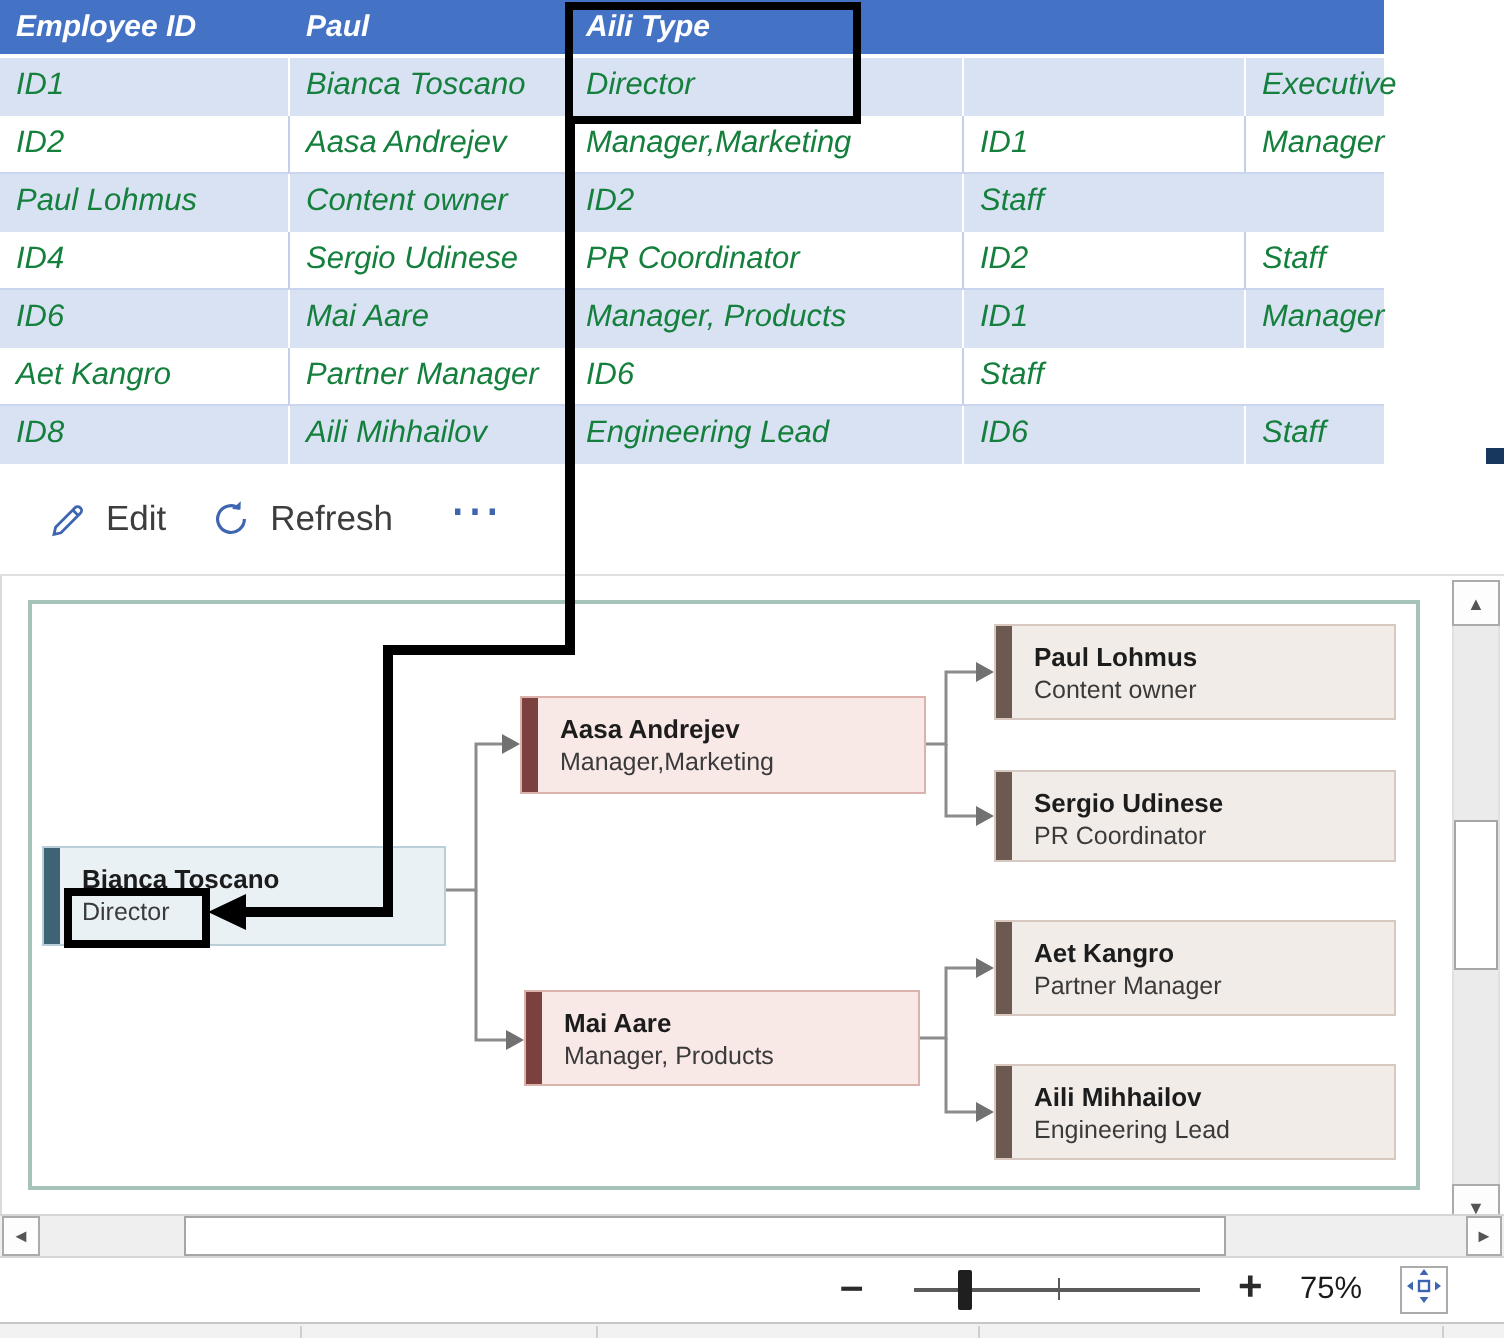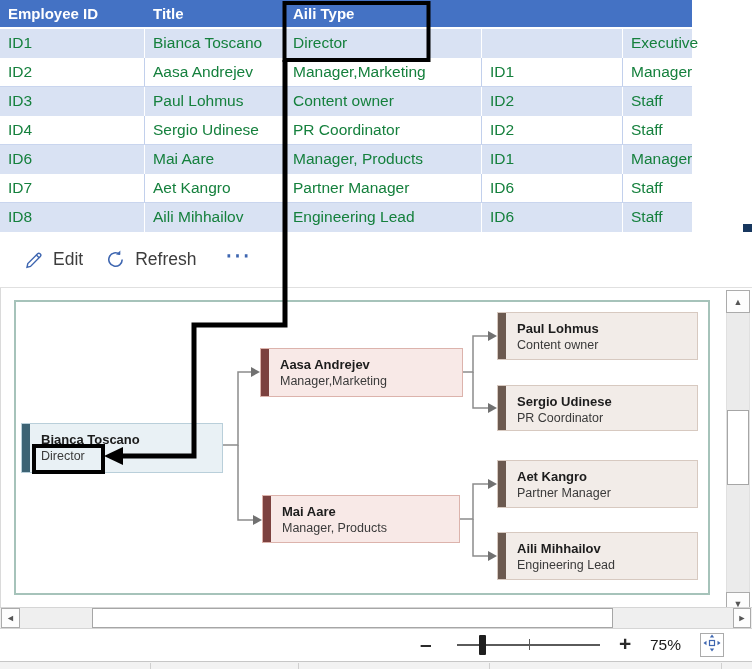--- a/index.html
+++ b/index.html
@@ -1,20 +1,20 @@
 <!DOCTYPE html>
 <html><head>
 <meta charset="utf-8">
 <style>
   * { box-sizing: border-box; margin: 0; padding: 0; }
   html,body { width:752px; height:669px; overflow:hidden; background:#fff;
     font-family:"Liberation Sans", sans-serif; position:relative; }
 
   
-  .tbl { position:absolute; left:0; top:0; width:692px; }
+  .tbl { position:absolute; left:0; top:0; width:692px;font-style:italic; }
   .trow { display:grid; grid-template-columns:145px 140px 197px 141px 129px; height:29px; }
   .trow .cell { line-height:28px; padding-left:8px; font-size:15.5px; color:#15803d;
     white-space:nowrap; overflow:hidden; }
   .thead { background:#4472C4; border-bottom:2px solid #fff; height:29px; }
   .thead .cell { color:#fff; font-weight:bold; font-size:15px; }
   .band { background:#D9E2F3; }
   .band .cell { border-right:1px solid #fff; }
   .white { background:#fff; border-bottom:1px solid #C9D5EE; }
   .white .cell { border-right:1px solid #C2D0EC; }
   .trow .cell:last-child { border-right:none; }
@@ -82,60 +82,58 @@
   .sheet { position:absolute; left:0; top:661px; width:752px; height:8px; background:#F2F2F2;
     border-top:1px solid #C6C6C6; }
   .sheet i { position:absolute; top:1px; width:1px; height:7px; background:#CFCFCF; }
 </style>
 </head>
 <body>
 
 <div class="tbl">
   <div class="trow thead">
     <div class="cell">Employee ID</div>
-    <div class="cell">Title</div>
+    <div class="cell">Paul</div>
     <div class="cell">Aili Type</div>
   </div>
   <div class="trow band">
     <div class="cell">ID1</div>
     <div class="cell">Bianca Toscano</div>
     <div class="cell">Director</div>
     <div class="cell"></div>
     <div class="cell">Executive</div>
   </div>
   <div class="trow white">
     <div class="cell">ID2</div>
     <div class="cell">Aasa Andrejev</div>
     <div class="cell">Manager,Marketing</div>
     <div class="cell">ID1</div>
     <div class="cell">Manager</div>
   </div>
   <div class="trow band">
-    <div class="cell">ID3</div>
     <div class="cell">Paul Lohmus</div>
     <div class="cell">Content owner</div>
     <div class="cell">ID2</div>
     <div class="cell">Staff</div>
   </div>
   <div class="trow white">
     <div class="cell">ID4</div>
     <div class="cell">Sergio Udinese</div>
     <div class="cell">PR Coordinator</div>
     <div class="cell">ID2</div>
     <div class="cell">Staff</div>
   </div>
   <div class="trow band">
     <div class="cell">ID6</div>
     <div class="cell">Mai Aare</div>
     <div class="cell">Manager, Products</div>
     <div class="cell">ID1</div>
     <div class="cell">Manager</div>
   </div>
   <div class="trow white">
-    <div class="cell">ID7</div>
     <div class="cell">Aet Kangro</div>
     <div class="cell">Partner Manager</div>
     <div class="cell">ID6</div>
     <div class="cell">Staff</div>
   </div>
   <div class="trow band">
     <div class="cell">ID8</div>
     <div class="cell">Aili Mihhailov</div>
     <div class="cell">Engineering Lead</div>
     <div class="cell">ID6</div>

